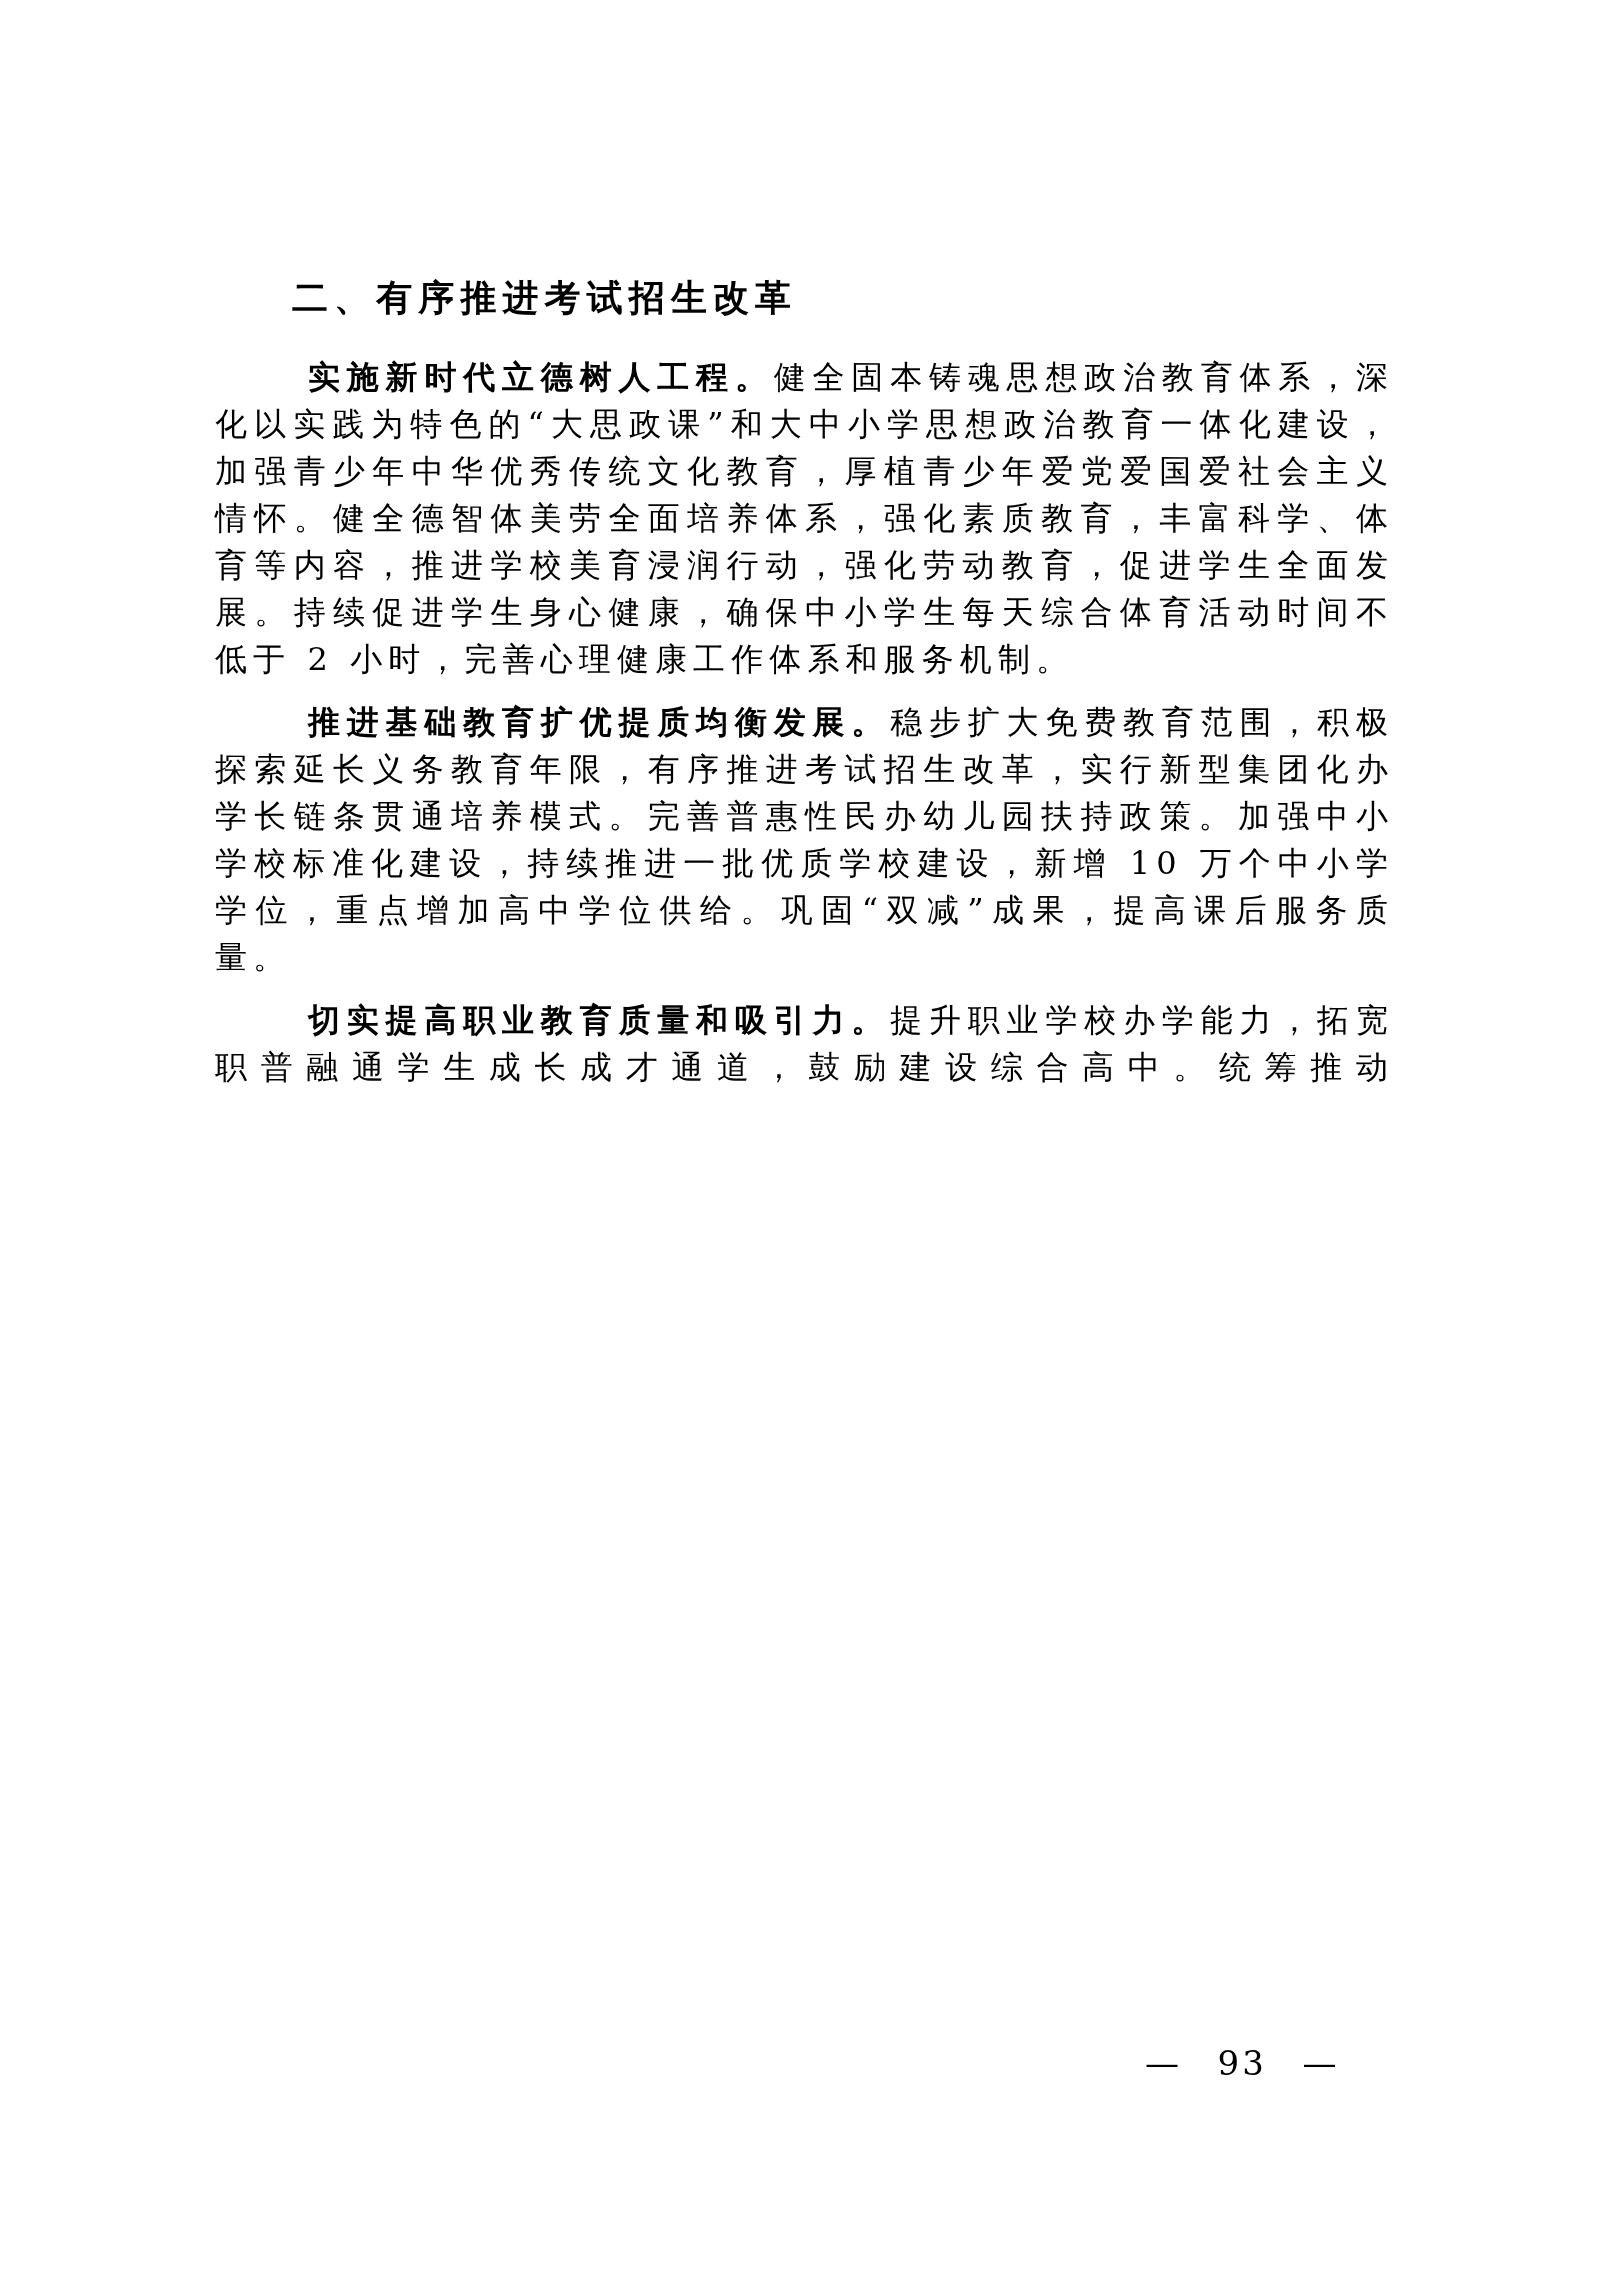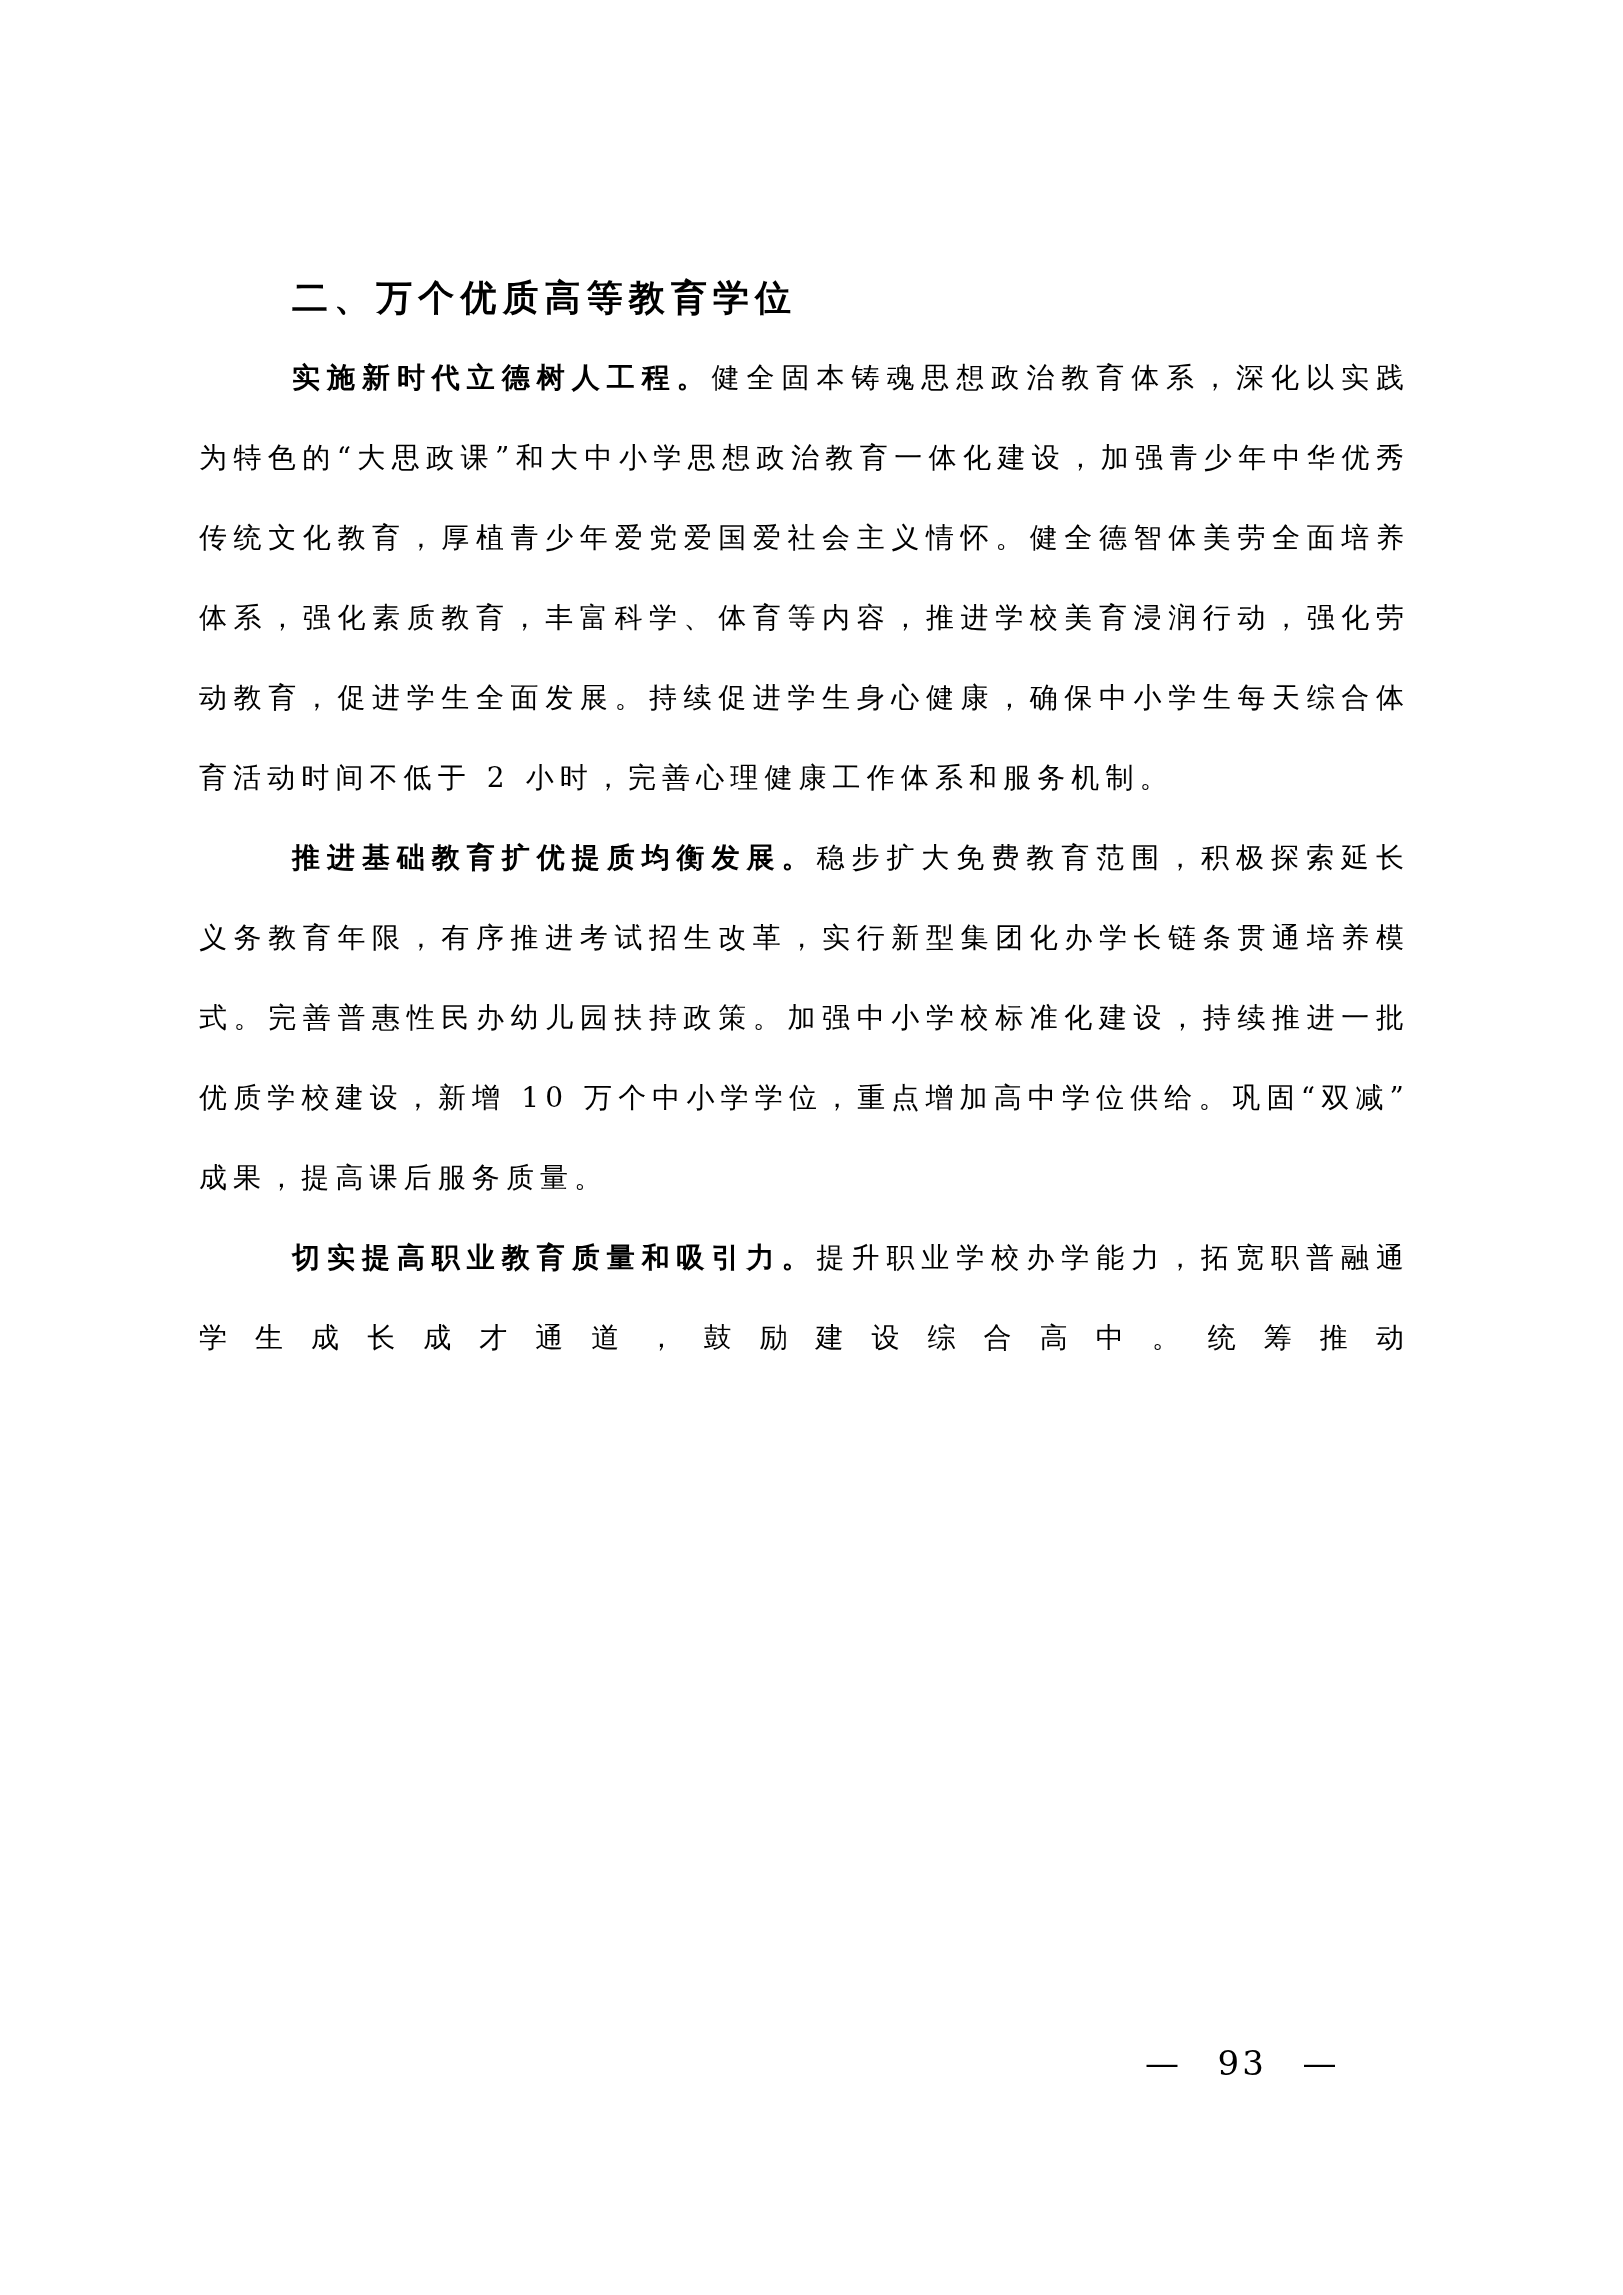--- a/index.html
+++ b/index.html
@@ -30,23 +30,23 @@
     font-size: 36px;
     line-height: 80px;
     letter-spacing: 6.1px;
     text-indent: 93px;
     white-space: nowrap;
   }
   .document-body {
     margin: 0;
   }
   .para {
-    margin: 0;
-    font-size: 28px;
-    line-height: 80px;
+    margin: 16px;
+    font-size: 32px;
+    line-height: 47px;
     letter-spacing: 6.1px;
     text-indent: 93px;
     text-align: justify;
     text-justify: inter-ideograph;
   }
   .para .lead {
     font-weight: 700;
   }
   .para .rest {
     font-weight: 400;
@@ -67,21 +67,21 @@
     white-space: nowrap;
   }
 </style>
 </head>
 <body>
 
 <div class="page" style="background: rgb(255, 255, 255); color: rgb(0, 0, 0);">
 
   <div class="content">
 
-    <h1 class="heading">二、万个优质高等教育学位</h1>
+    <h1 class="heading">二、有序推进考试招生改革</h1>
 
     <div class="document-body">
   <p class="para"><span class="lead">实施新时代立德树人工程。</span><span class="rest">健全固本铸魂思想政治教育体系，深化以实践为特色的“大思政课”和大中小学思想政治教育一体化建设，加强青少年中华优秀传统文化教育，厚植青少年爱党爱国爱社会主义情怀。健全德智体美劳全面培养体系，强化素质教育，丰富科学、体育等内容，推进学校美育浸润行动，强化劳动教育，促进学生全面发展。持续促进学生身心健康，确保中小学生每天综合体育活动时间不低于 2 小时，完善心理健康工作体系和服务机制。</span></p>
 
   <p class="para"><span class="lead">推进基础教育扩优提质均衡发展。</span><span class="rest">稳步扩大免费教育范围，积极探索延长义务教育年限，有序推进考试招生改革，实行新型集团化办学长链条贯通培养模式。完善普惠性民办幼儿园扶持政策。加强中小学校标准化建设，持续推进一批优质学校建设，新增 10 万个中小学学位，重点增加高中学位供给。巩固“双减”成果，提高课后服务质量。</span></p>
 
 
   <p class="para"><span class="lead">切实提高职业教育质量和吸引力。</span><span class="rest">提升职业学校办学能力，拓宽职普融通学生成长成才通道，鼓励建设综合高中。统筹推动</span></p>
 </div>
 

